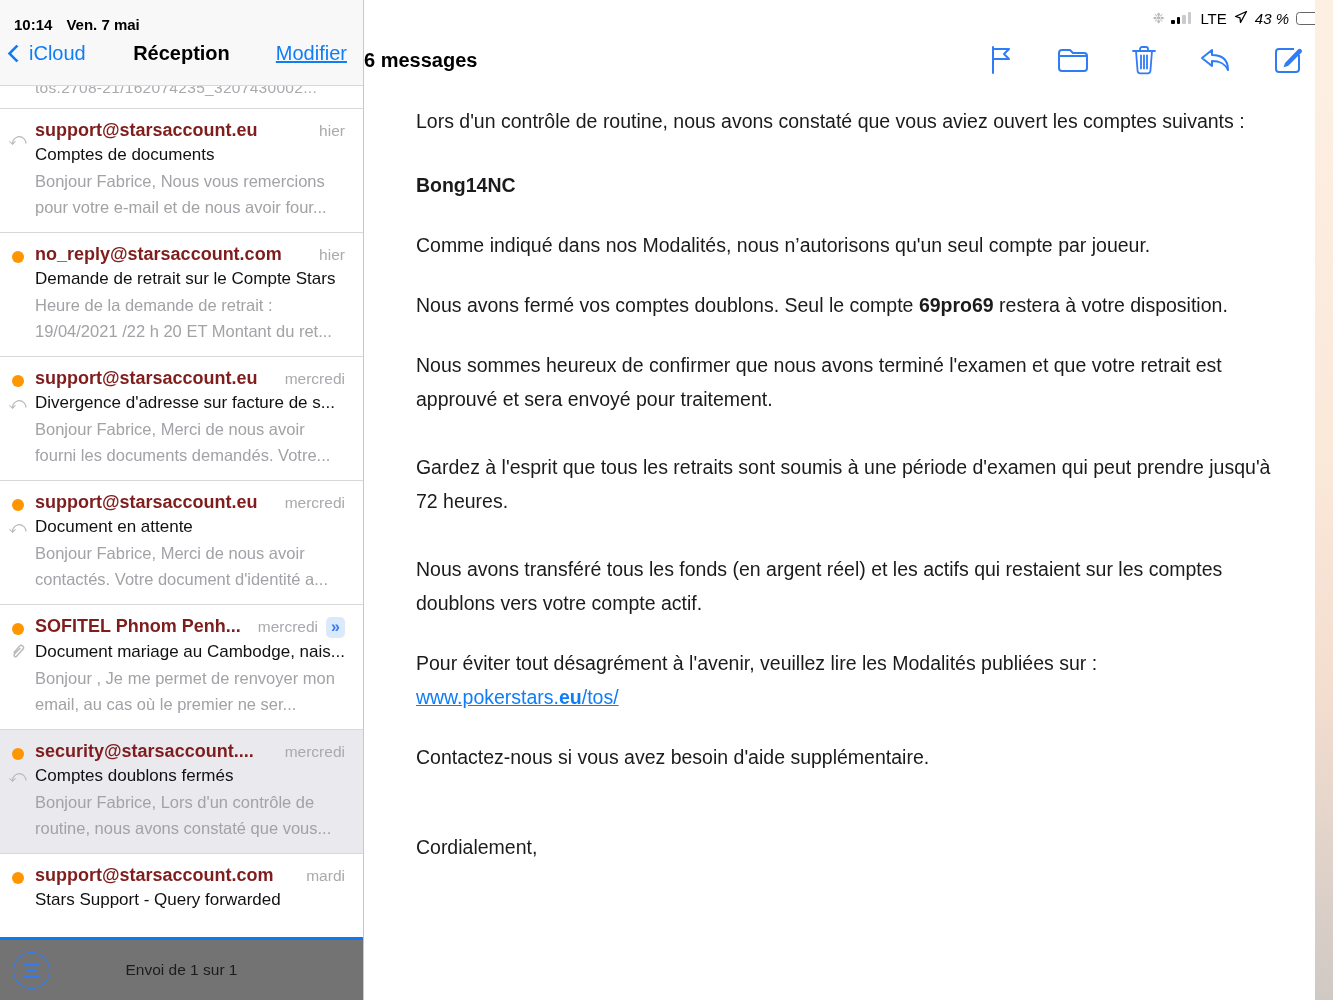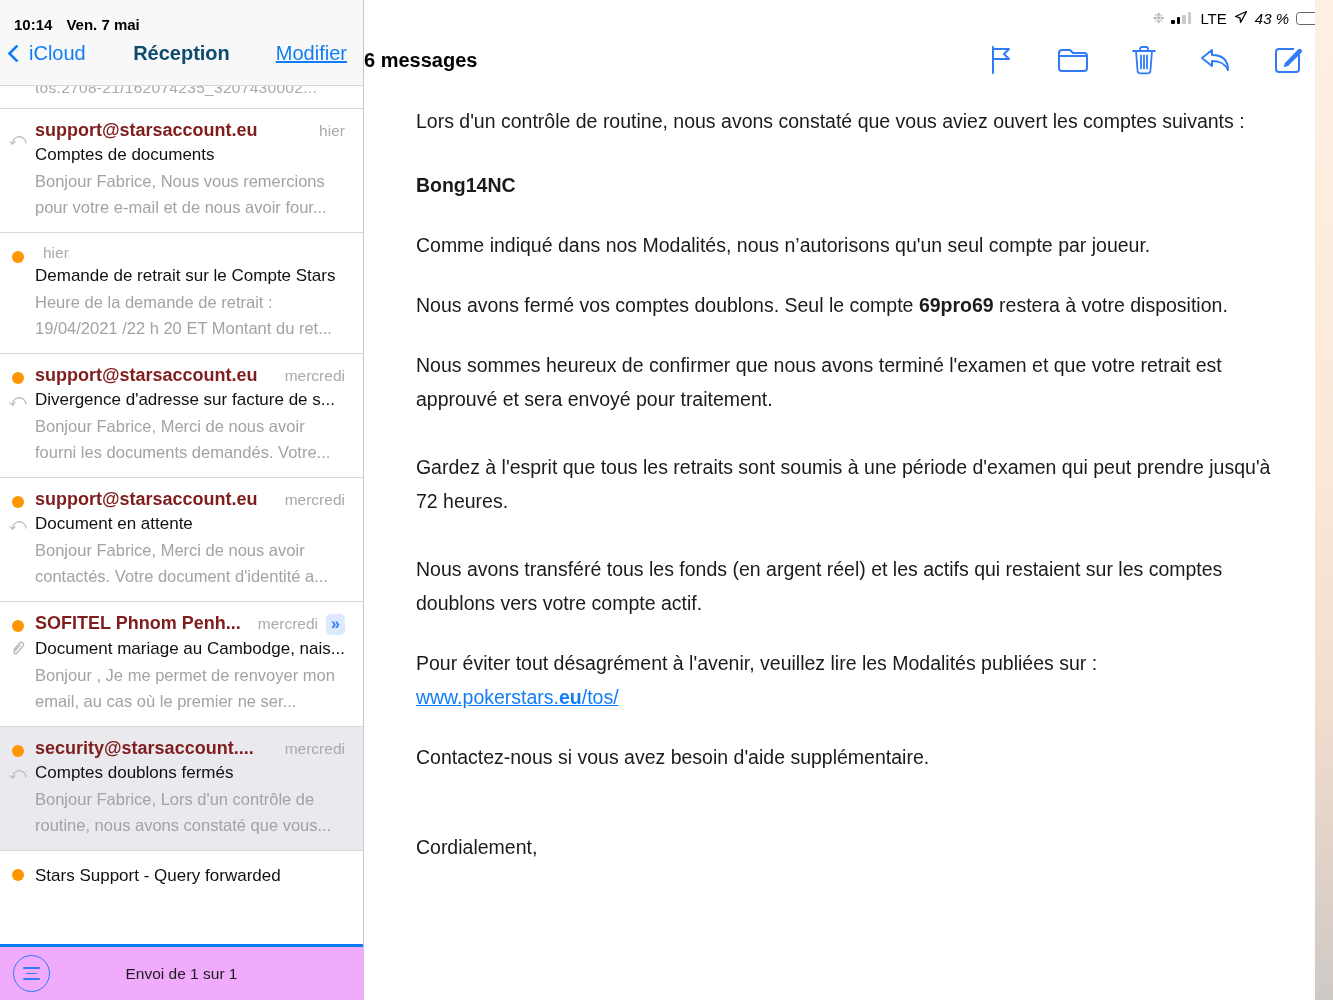--- a/index.html
+++ b/index.html
@@ -14,42 +14,42 @@
 
   
   .left-pane { width:418px; height:100%; border-right:1px solid #c8c8cc; display:flex; flex-direction:column; background:#fff; position:relative; }
   .left-header { background:#f8f8f8; border-bottom:1px solid #d8d8dc; flex:0 0 auto; }
   .status-left { height:30px; display:flex; align-items:center; padding:18px 0 0 14px; font-size:15px; color:#000; }
   .status-time { font-weight:700; margin-right:14px; }
   .status-date { font-weight:700; }
   .navbar { height:55px; display:flex; align-items:center; justify-content:space-between; padding:0 16px 8px 10px; position:relative; }
   .back-btn { display:flex; align-items:center; color:#0f7df6; font-size:20px; cursor:default; }
   .back-chevron { width:13px; height:13px; border-left:3px solid #0f7df6; border-bottom:3px solid #0f7df6; transform:rotate(45deg); margin-right:6px; border-radius:1px; }
-  .nav-title { position:absolute; left:0; right:0; text-align:center; font-size:20px; font-weight:700; color:#0c4a6e; pointer-events:none; }
+  .nav-title { position:absolute; left:0; right:0; text-align:center; font-size:20px; font-weight:700; color:#000000; pointer-events:none; }
   .edit-btn { color:#0f7df6; font-size:20px;text-decoration:underline; }
 
   .mail-list { flex:1 1 auto; overflow:hidden; background:#fff; }
   .peek-row { height:23px; overflow:hidden; padding-left:35px; border-bottom:1px solid #d8d8dc; }
   .peek-row span { display:block; margin-top:-7px; color:#a9a9ae; font-size:15.5px; letter-spacing:.3px; white-space:nowrap; }
 
   .mail-row { position:relative; padding:11px 18px 12px 35px; border-bottom:1px solid #d8d8dc; background:#fff; }
   .mail-row.selected { background:#e9e9ee; }
   .row-gutter { position:absolute; left:0; top:11px; width:35px; display:flex; flex-direction:column; align-items:center; }
   .unread-dot { width:12px; height:12px; border-radius:50%; background:#ff9500; margin-top:7px; }
   .gutter-spacer { width:12px; height:12px; margin-top:7px; }
   .reply-arrow { margin-top:8px; color:#b9b9be; font-size:17px; line-height:1; transform:scaleX(1); }
   .paperclip { margin-top:8px; color:#b9b9be; }
   .sender-line { display:flex; align-items:baseline; }
   .sender { font-size:18px; font-weight:700; color:#7f1d1d; white-space:nowrap; overflow:hidden; flex:1 1 auto; }
   .mail-date { font-size:15.5px; color:#a9a9ae; margin-left:8px; flex:0 0 auto; }
   .chevron-badge { flex:0 0 auto; margin-left:8px; background:#dce8fb; color:#2f7cf6; border-radius:5px; font-size:16px; font-weight:700; padding:0 5px 2px; line-height:19px; }
   .subject { font-size:17px; color:#111; margin-top:4px; white-space:nowrap; overflow:hidden; }
   .preview { font-size:16.5px; color:#a2a2a7; margin-top:3px; line-height:26px; display:-webkit-box; -webkit-line-clamp:2; -webkit-box-orient:vertical; overflow:hidden; }
 
-  .list-footer { position:absolute; left:0; right:0; bottom:0; height:56px; background:#f0abfc; border-top:3px solid #0a7bf5; display:flex; align-items:center; }
+  .list-footer { position:absolute; left:0; right:0; bottom:0; height:63px; background:#737373; border-top:3px solid #0a7bf5; display:flex; align-items:center; }
   .filter-btn { width:37px; height:37px; border:1.8px solid #2f7cf6; border-radius:50%; margin-left:13px; display:flex; flex-direction:column; align-items:center; justify-content:center; gap:4px; background:transparent; }
   .filter-btn i { display:block; height:1.8px; background:#2f7cf6; border-radius:1px; }
   .filter-btn i:nth-child(1){ width:17px; } .filter-btn i:nth-child(2){ width:11px; } .filter-btn i:nth-child(3){ width:17px; }
   .footer-status { position:absolute; left:0; right:0; text-align:center; font-size:15.5px; color:#1c1c1e; }
 
   
   .right-pane { flex:1 1 auto; height:100%; background:#fff; position:relative; display:flex; flex-direction:column; }
   .status-right { height:30px; display:flex; align-items:center; justify-content:flex-end; padding:6px 10px 0 0; gap:7px; }
   .spinner { color:#b5b5ba; font-size:14px; }
   .signal { display:flex; align-items:flex-end; gap:2px; height:12px; margin-right:2px; }
@@ -112,20 +112,21 @@
         </div>
         <div class="subject">Comptes de documents</div>
         <div class="preview">Bonjour Fabrice, Nous vous remercions pour votre e-mail et de nous avoir four...</div>
       </div>
 
       <div class="mail-row">
         <div class="row-gutter">
           <span class="unread-dot"></span>
         </div>
         <div class="sender-line">
+          <span class="sender">no_reply@starsaccount.com</span>
           <span class="mail-date">hier</span>
         </div>
         <div class="subject">Demande de retrait sur le Compte Stars</div>
         <div class="preview">Heure de la demande de retrait : 19/04/2021 /22 h 20 ET Montant du ret...</div>
       </div>
 
       <div class="mail-row">
         <div class="row-gutter">
           <span class="unread-dot"></span>
           <span class="reply-arrow">⤺</span>
@@ -178,20 +179,24 @@
           <span class="sender">security@starsaccount....</span>
           <span class="mail-date">mercredi</span>
         </div>
         <div class="subject">Comptes doublons fermés</div>
         <div class="preview">Bonjour Fabrice, Lors d'un contrôle de routine, nous avons constaté que vous...</div>
       </div>
 
       <div class="mail-row" style="border-bottom:none;">
         <div class="row-gutter">
           <span class="unread-dot"></span>
+        </div>
+        <div class="sender-line">
+          <span class="sender">support@starsaccount.com</span>
+          <span class="mail-date">mardi</span>
         </div>
         <div class="subject">Stars Support - Query forwarded</div>
       </div>
     </div>
 
     <div class="list-footer">
       <div class="filter-btn">
           <i></i>
           <i></i>
           <i></i>

